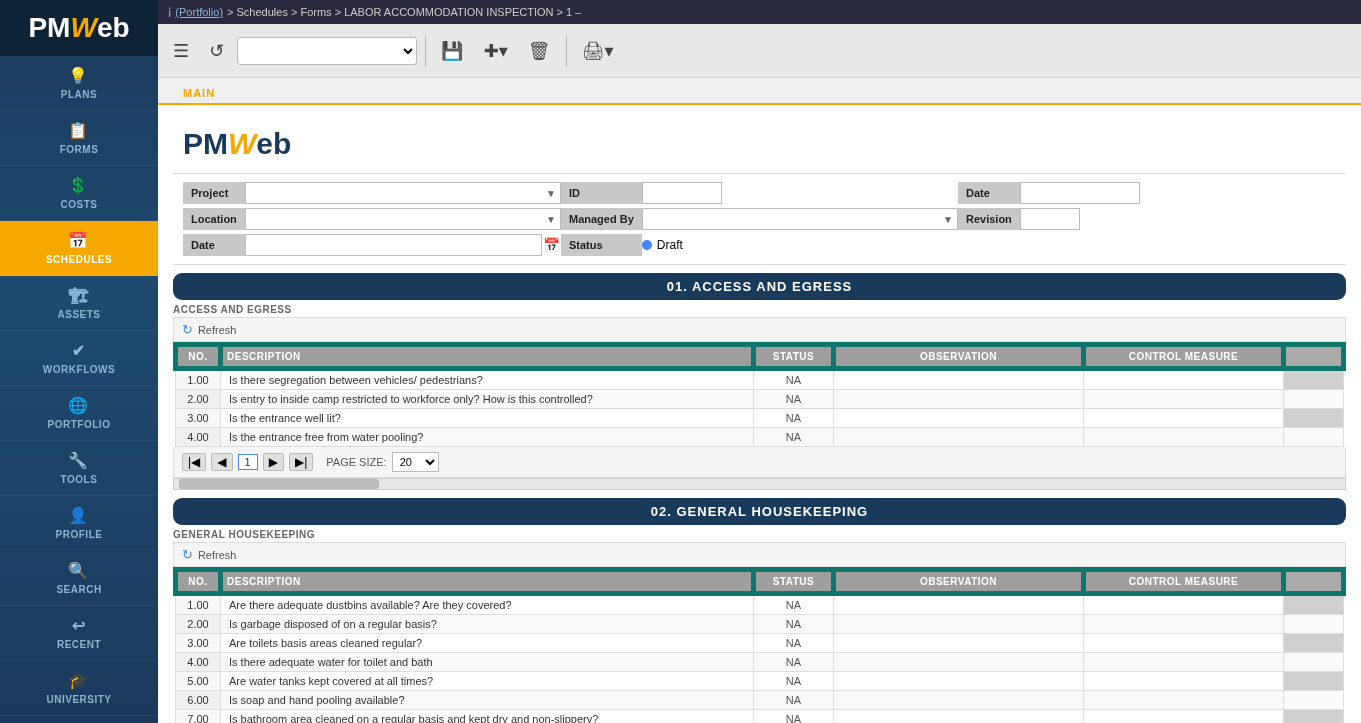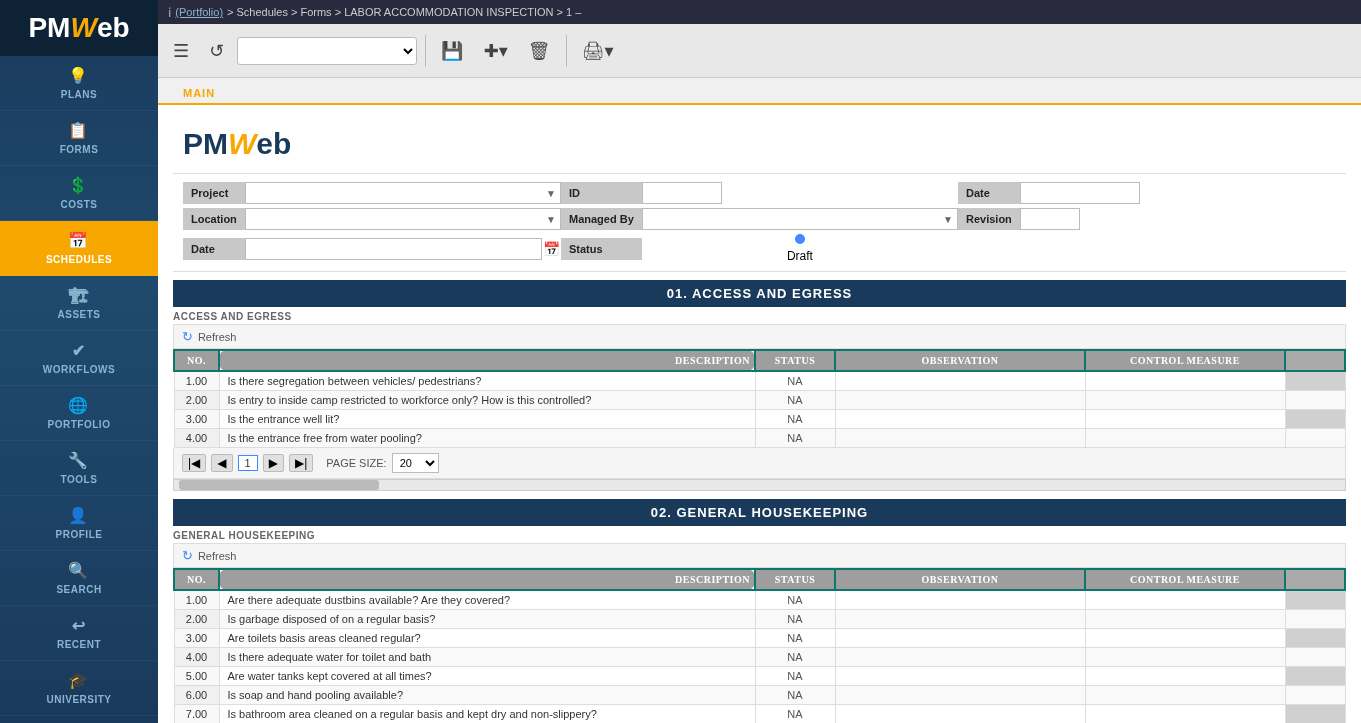--- a/index.html
+++ b/index.html
@@ -191,34 +191,34 @@
       height: 22px;
       background: white;
       flex: 1;
     }
     .cal-icon { font-size: 14px; cursor: pointer; color: #555; }
 
     .status-field {
       display: flex;
       align-items: center;
       gap: 5px;
-      flex-direction: column;
     }
     .status-dot { width: 10px; height: 10px; border-radius: 50%; background: #4488ff; display: inline-block; }
 
     
     .section-header {
       background: #1a3a5c;
       color: white;
       text-align: center;
       font-size: 13px;
       font-weight: bold;
       padding: 6px;
       margin: 8px 0 0 0;
       letter-spacing: 1px;
+      border-radius: 9px;
     }
     .section-sub-label {
       font-size: 10px;
       color: #666;
       font-weight: bold;
       padding: 4px 0 2px 0;
       letter-spacing: 0.5px;
       text-transform: uppercase;
     }
 
@@ -242,24 +242,23 @@
       font-size: 11px;
     }
     .data-table th {
       background: #9e9e9e;
       color: white;
       padding: 4px 4px;
       font-size: 10px;
       font-weight: bold;
       text-align: center;
       letter-spacing: 0.5px;
-      border: 2px solid #0f766e;
-      font-family: Liberation Serif, serif;
-    }
-    .data-table th.desc { text-align: right; border-radius: 8px; }
+      border: 5px solid #0f766e;
+    }
+    .data-table th.desc { text-align: left; border-radius: 8px; }
     .data-table td {
       border: 1px solid #ddd;
       padding: 3px 8px;
       color: #333;
     }
     .data-table td.num { text-align: center; background: #f8f8f8; width: 45px; }
     .data-table td.status { text-align: center; color: #555; width: 80px; }
     .data-table td.obs { width: 250px; }
     .data-table td.ctrl { width: 200px; }
     .data-table td.extra { width: 60px; background: #d0d0d0; }

